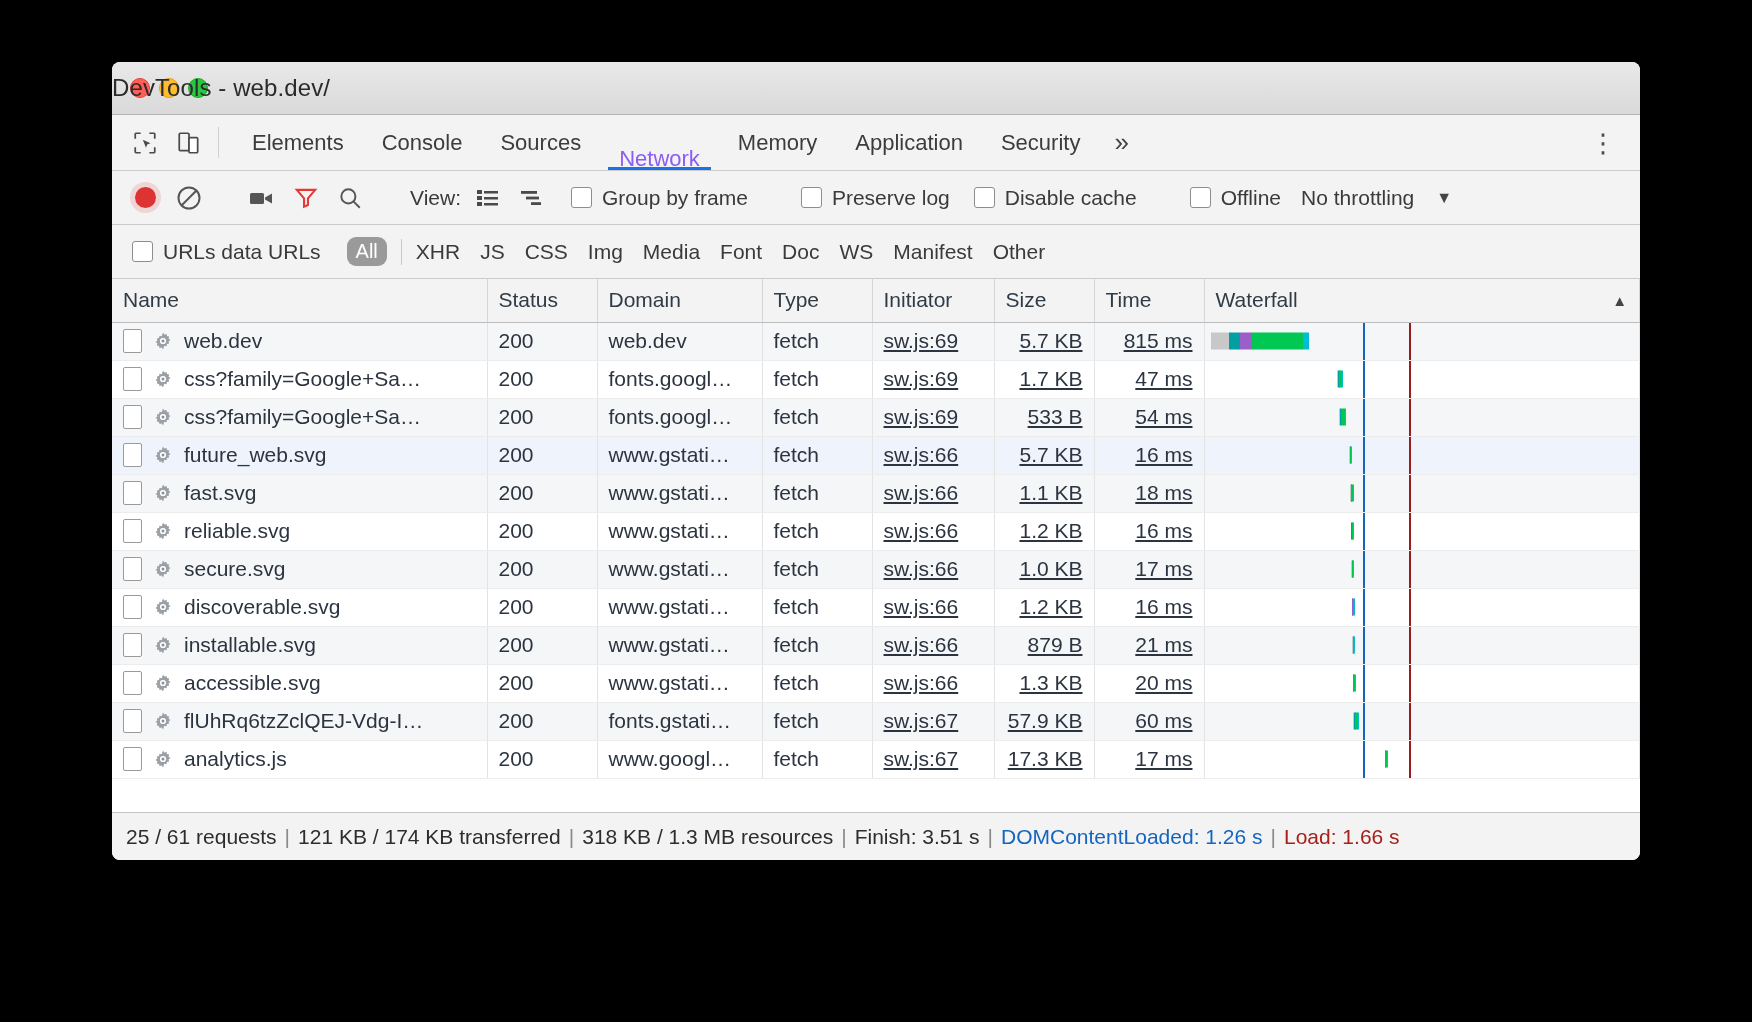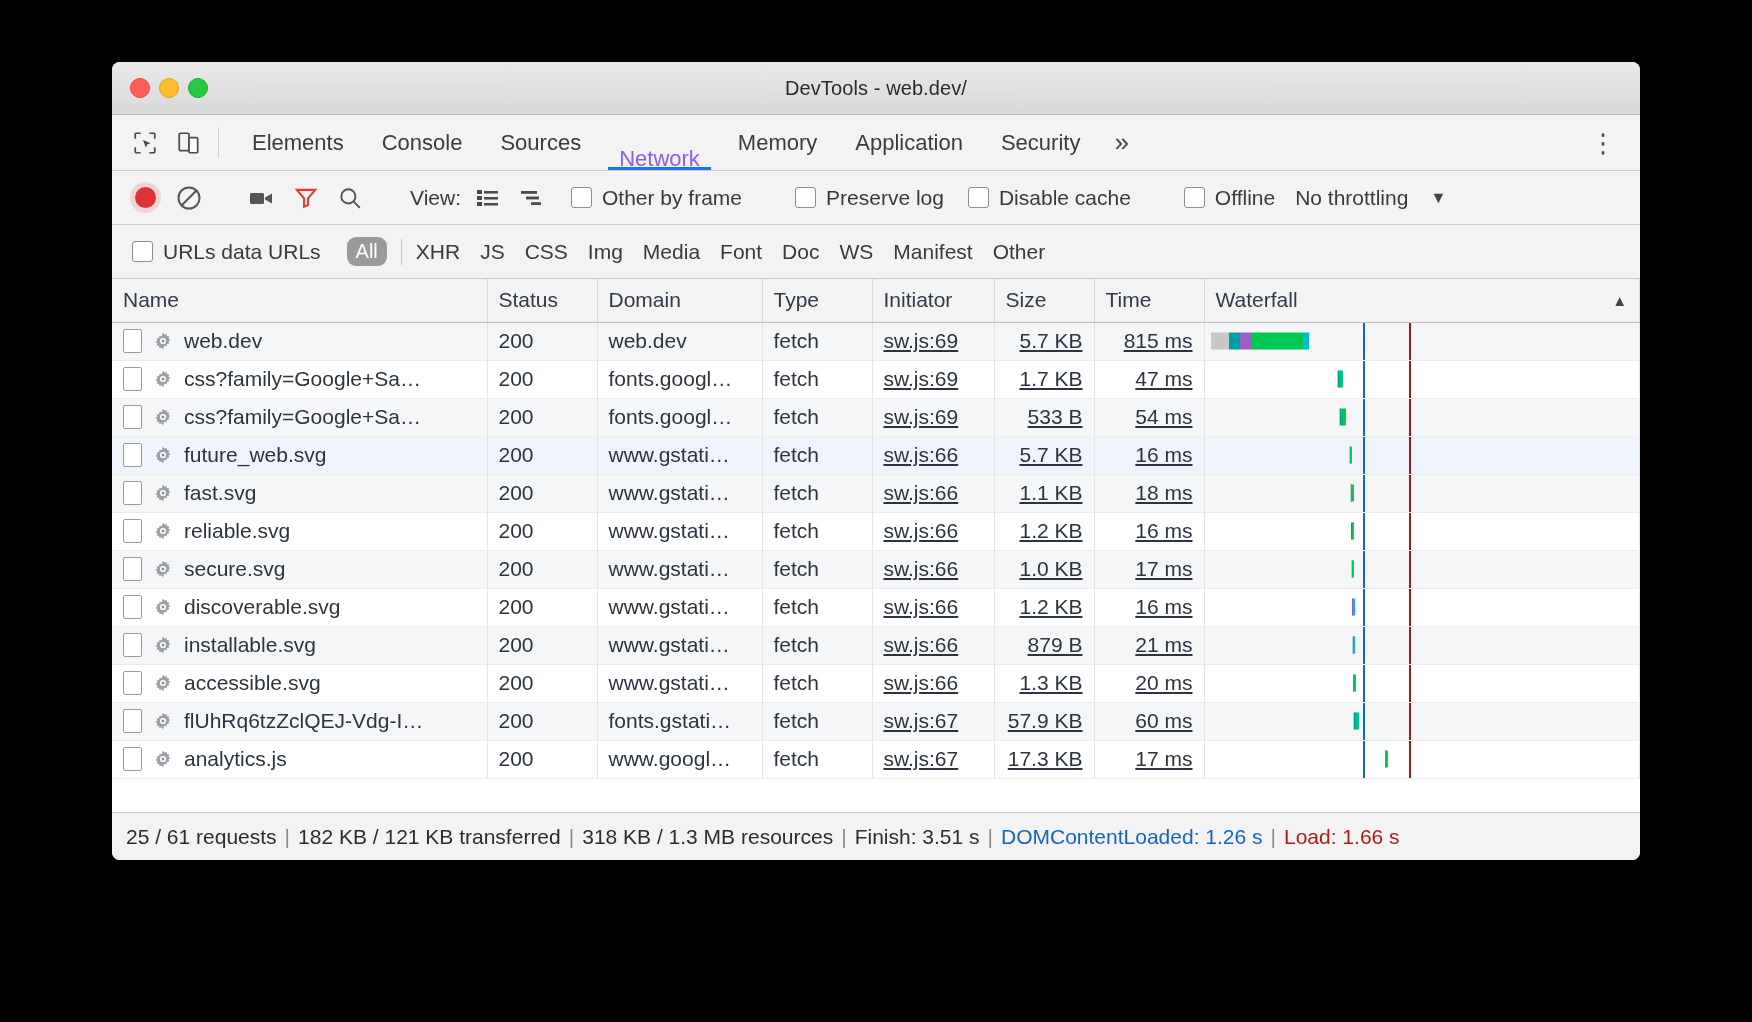--- a/index.html
+++ b/index.html
@@ -31,22 +31,22 @@
     background: linear-gradient(to bottom, #e9e9e9 0%, #d9d9d9 100%);
     border-bottom: 1px solid #b4b4b4;
     display: flex; align-items: center;
   }
   .traffic { display: flex; gap: 9px; margin-left: 18px; align-items: center; }
   .dot { width: 20px; height: 20px; border-radius: 50%; display:block; }
   .dot.red { background: #ff5f57; border: 1px solid #e0443e; }
   .dot.yellow { background: #ffbd2e; border: 1px solid #dea123; }
   .dot.green { background: #28c940; border: 1px solid #1aab29; }
   .win-title {
-    position: absolute; left: 0; right: 0; text-align: center;
-    font-size: 20px; color: #2b2b2b; letter-spacing: 0.1px;
+    position: absolute; left: 0; right: 0; 
+    font-size: 24px; color: #2b2b2b; letter-spacing: 0.1px;
     pointer-events: none;
   }
 
   
   .tabsrow {
     height: 56px; flex: 0 0 56px;
     background: #f3f3f3;
     border-bottom: 1px solid #cbcbcb;
     display: flex; align-items: stretch;
     position: relative;
@@ -289,21 +289,21 @@
       </span>
       <span class="tool-btn">
         <svg width="26" height="20" viewBox="0 0 26 20">
           <rect x="2" y="3" width="16" height="2.8" fill="#4a4a4a"></rect>
           <rect x="7" y="8.6" width="13" height="2.8" fill="#4a4a4a"></rect>
           <rect x="12" y="14.2" width="10" height="2.8" fill="#4a4a4a"></rect>
         </svg>
       </span>
       <label class="chkwrap">
         <span class="chk"></span>
-        <span>Other by frame</span>
+        <span>Group by frame</span>
       </label>
       <div class="vsep"></div>
       <label class="chkwrap">
         <span class="chk"></span>
         <span>Preserve log</span>
       </label>
       <label class="chkwrap">
         <span class="chk"></span>
         <span>Disable cache</span>
       </label>
@@ -723,21 +723,21 @@
                 <div class="vline red" style="left: 47%;"></div>
               </td>
             </tr>
           </tbody>
       </table>
     </div>
 
     <div class="statusbar">
       <span class="seg">25 / 61 requests</span>
       <span class="pipe">|</span>
-      <span class="seg">182 KB / 121 KB transferred</span>
+      <span class="seg">121 KB / 174 KB transferred</span>
       <span class="pipe">|</span>
       <span class="seg">318 KB / 1.3 MB resources</span>
       <span class="pipe">|</span>
       <span class="seg">Finish: 3.51 s</span>
       <span class="pipe">|</span>
       <span class="seg dcl">DOMContentLoaded: 1.26 s</span>
       <span class="pipe">|</span>
       <span class="seg load">Load: 1.66 s</span>
     </div>
 

